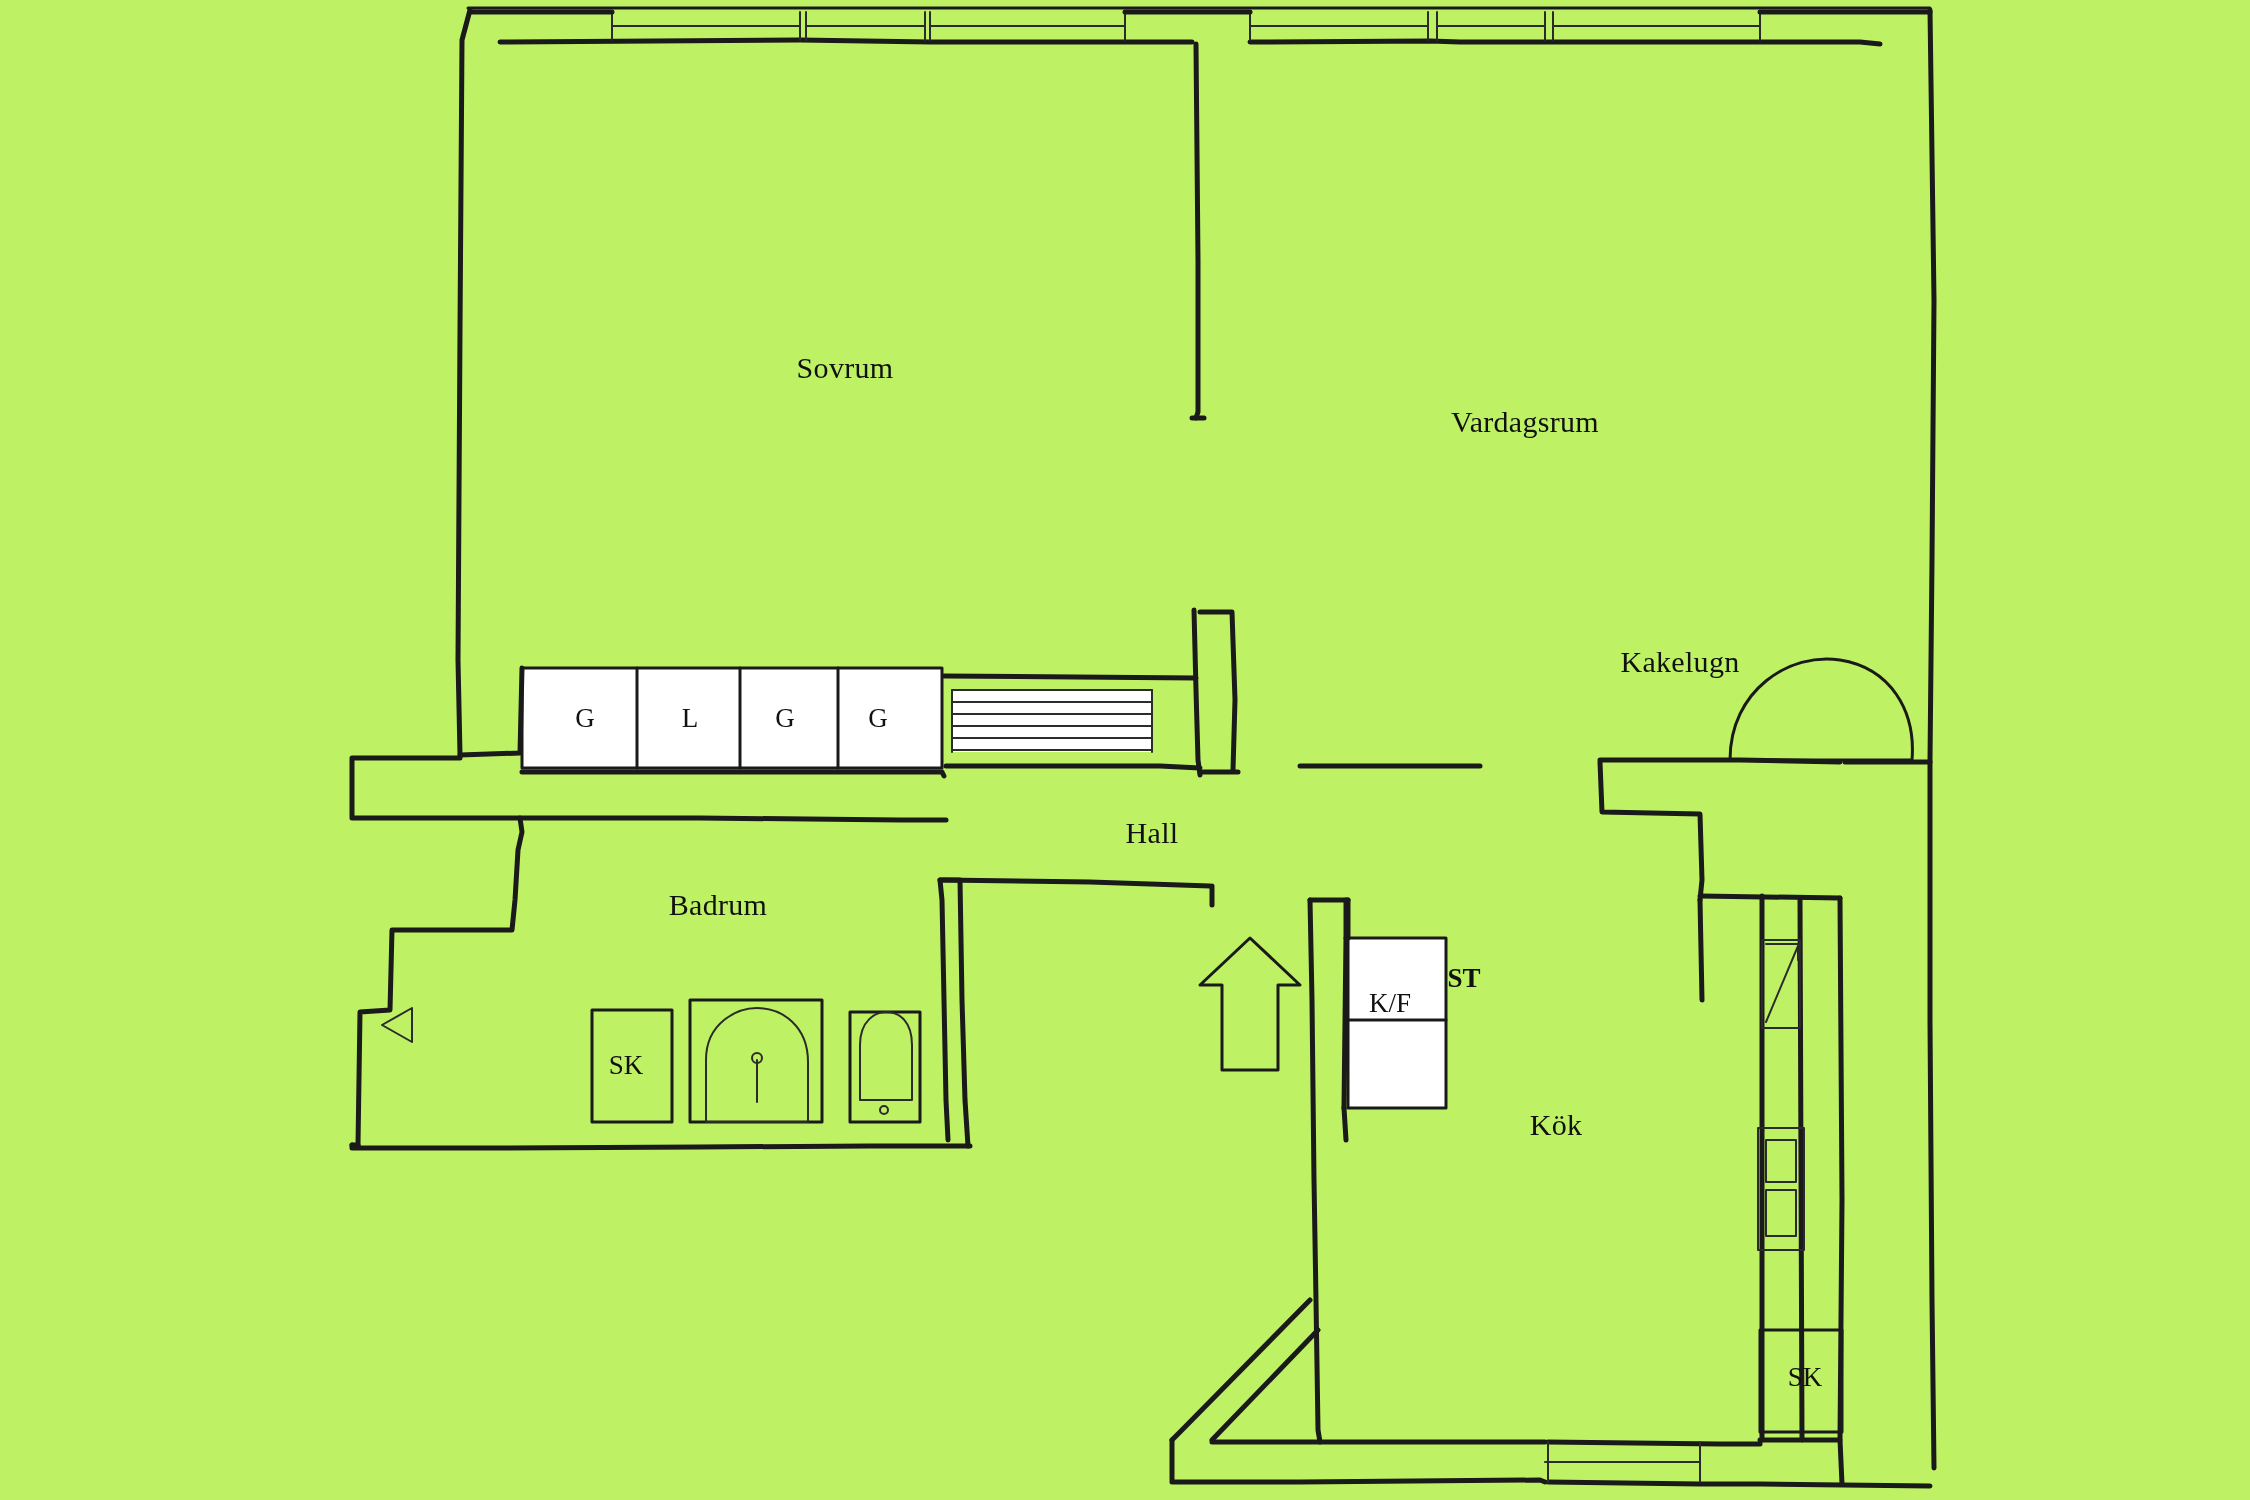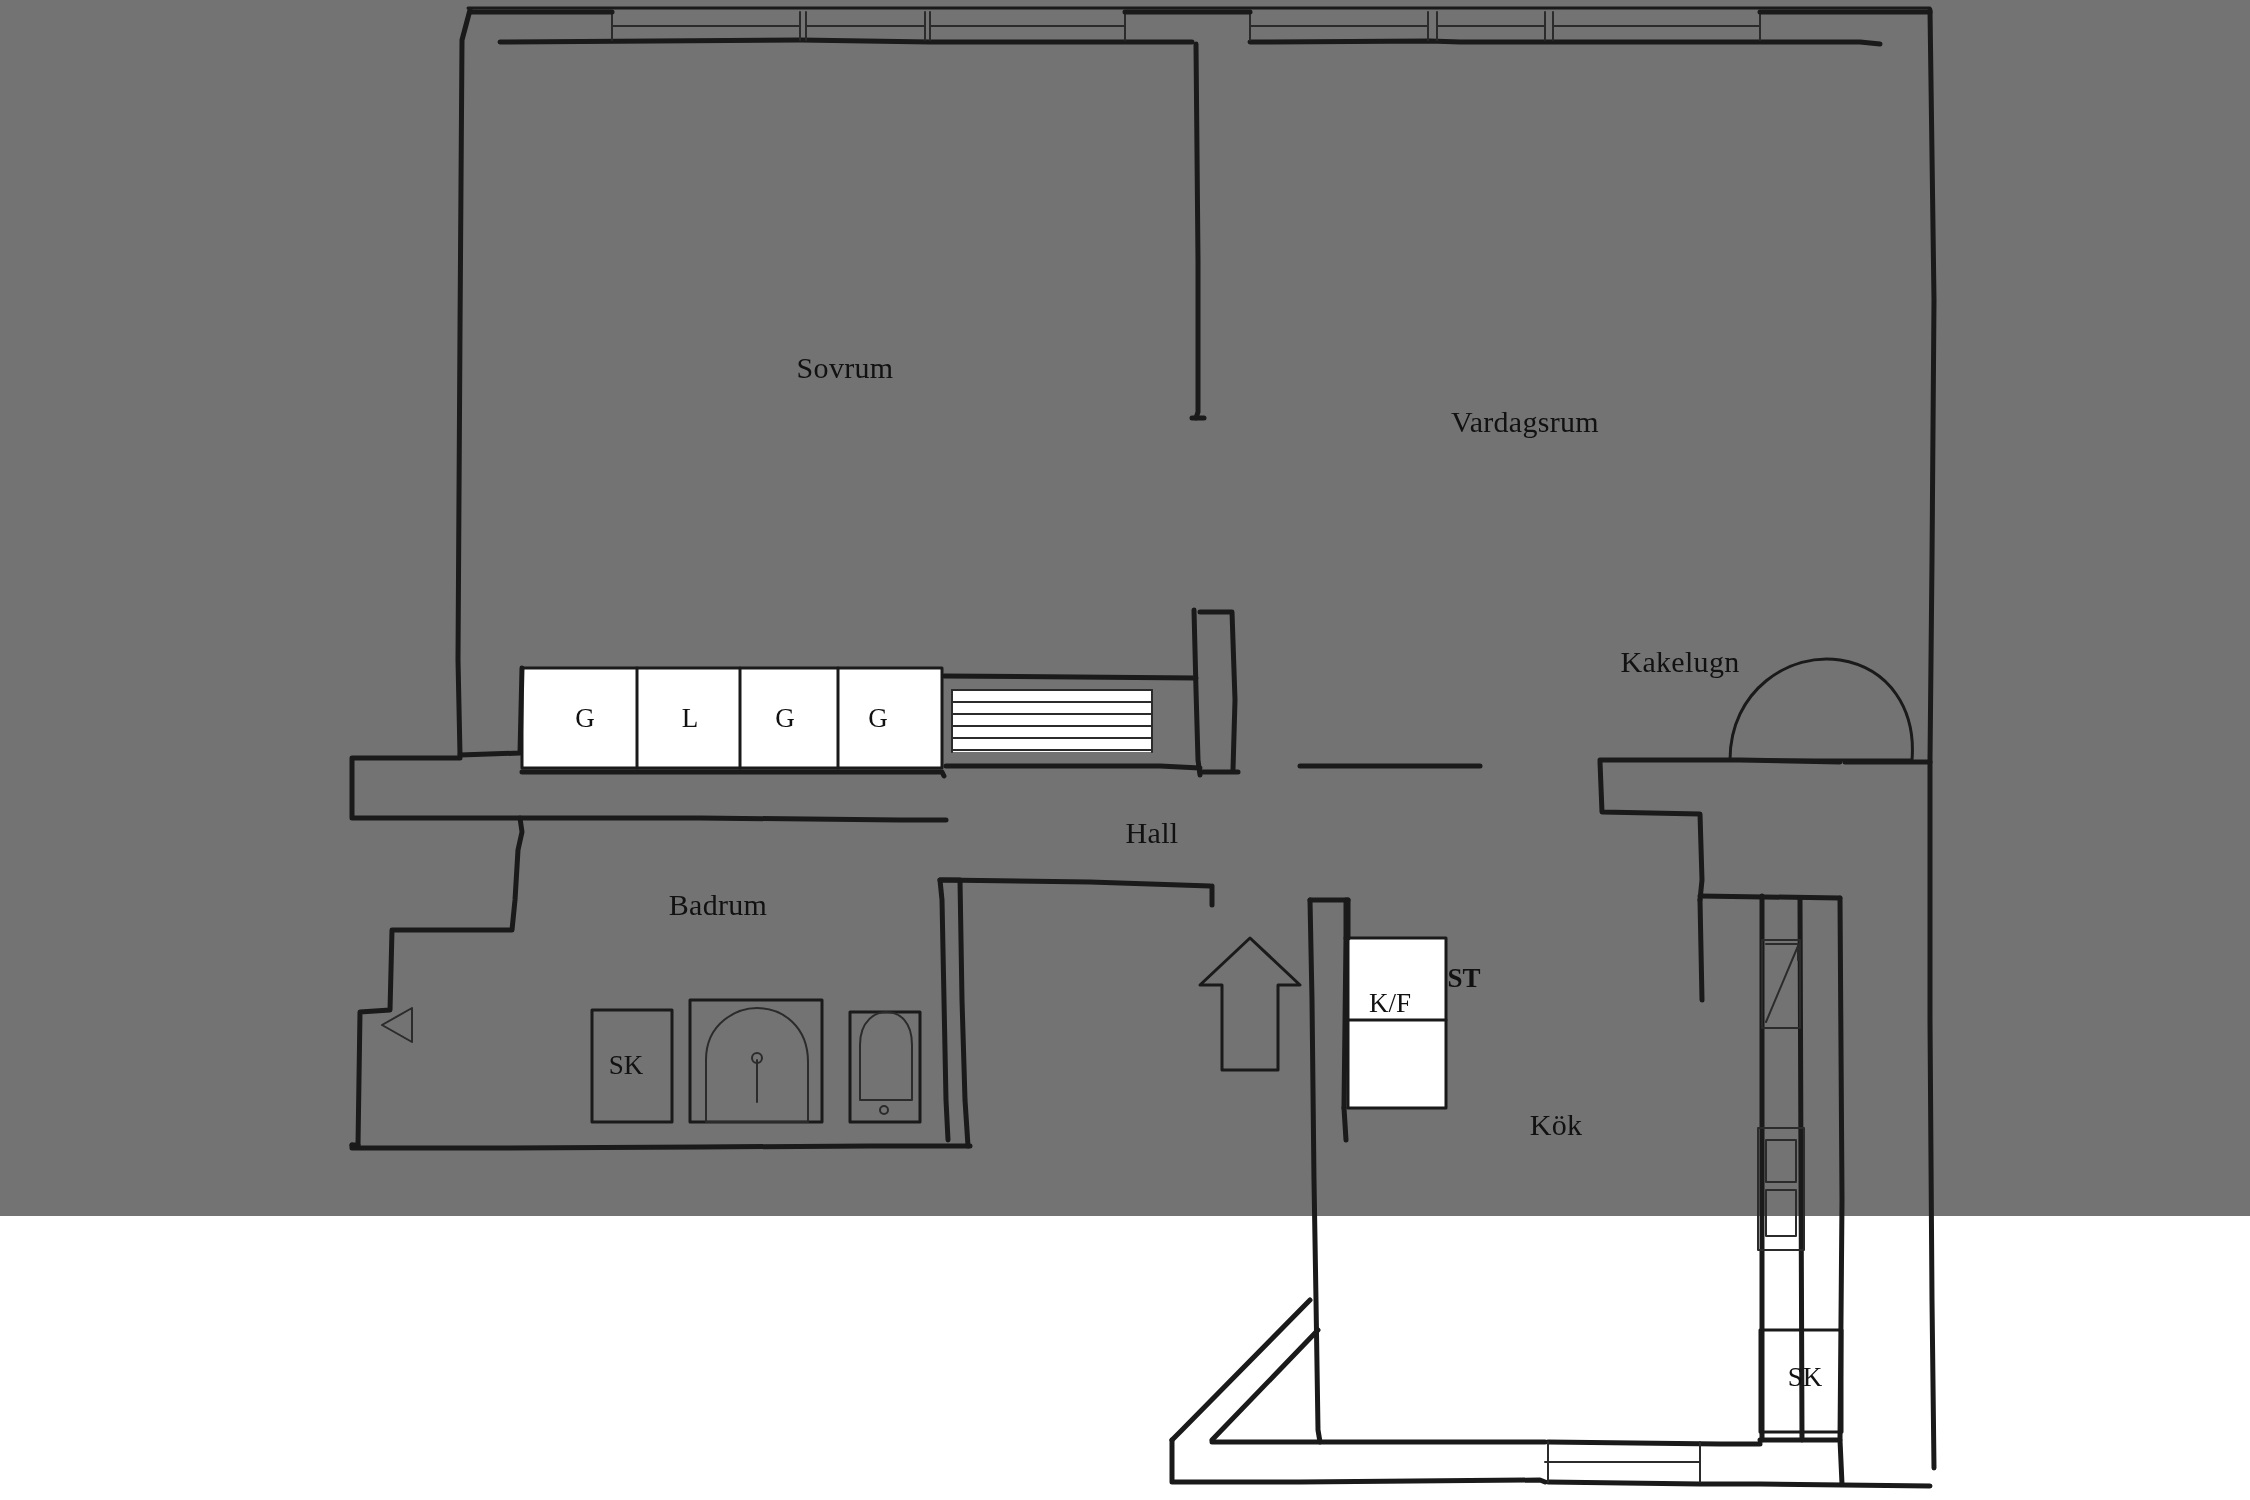--- a/index.html
+++ b/index.html
@@ -9,22 +9,22 @@
   }
   body {
     width: 2250px;
     height: 1500px;
     font-family: "Liberation Serif", serif;
     overflow: hidden;
   }
   #plan-root {
     position: relative;
     width: 2250px;
-    height: 1216px;
-    background: #737373;
+    height: 1500px;
+    background: #bef264;
   }
   svg#floorplan {
     position: absolute;
     left: 0;
     top: 0;
     width: 2250px;
     height: 1500px;
     display: block;
   }
   .wall {

